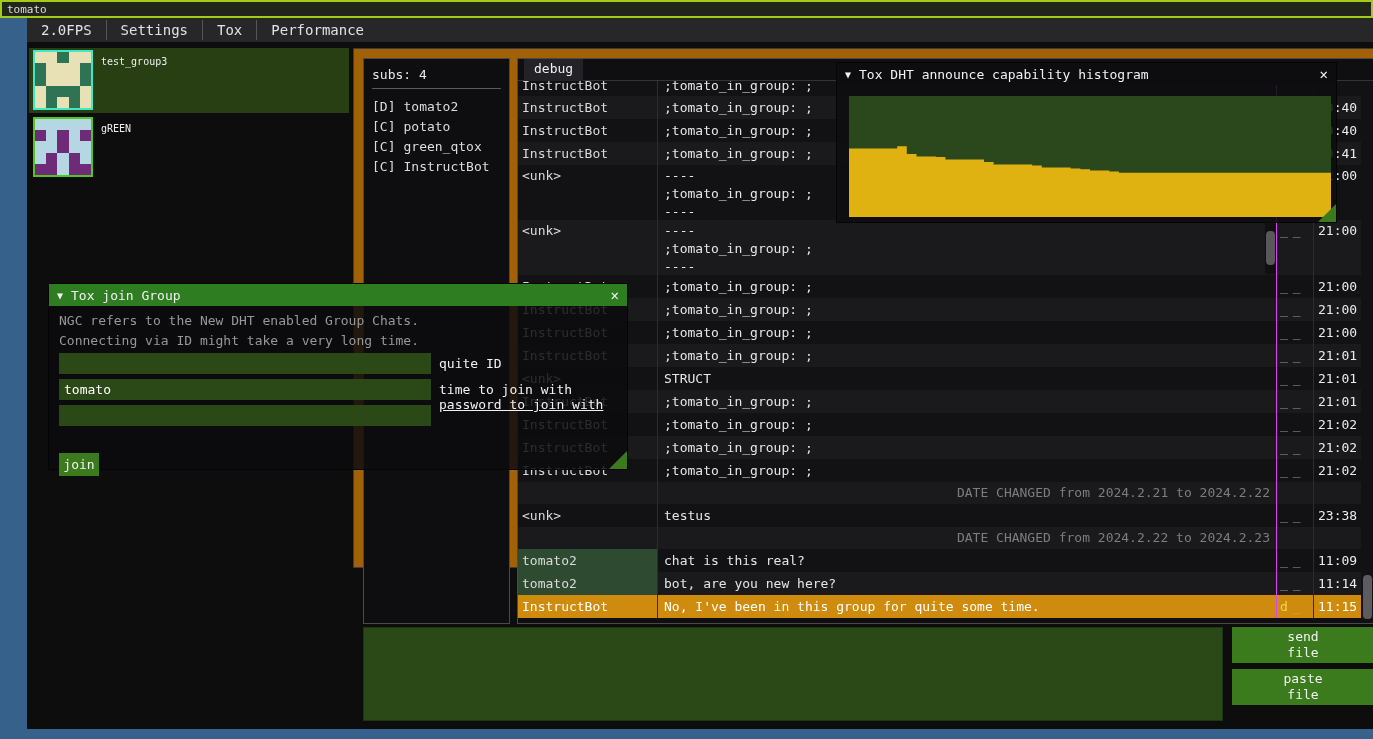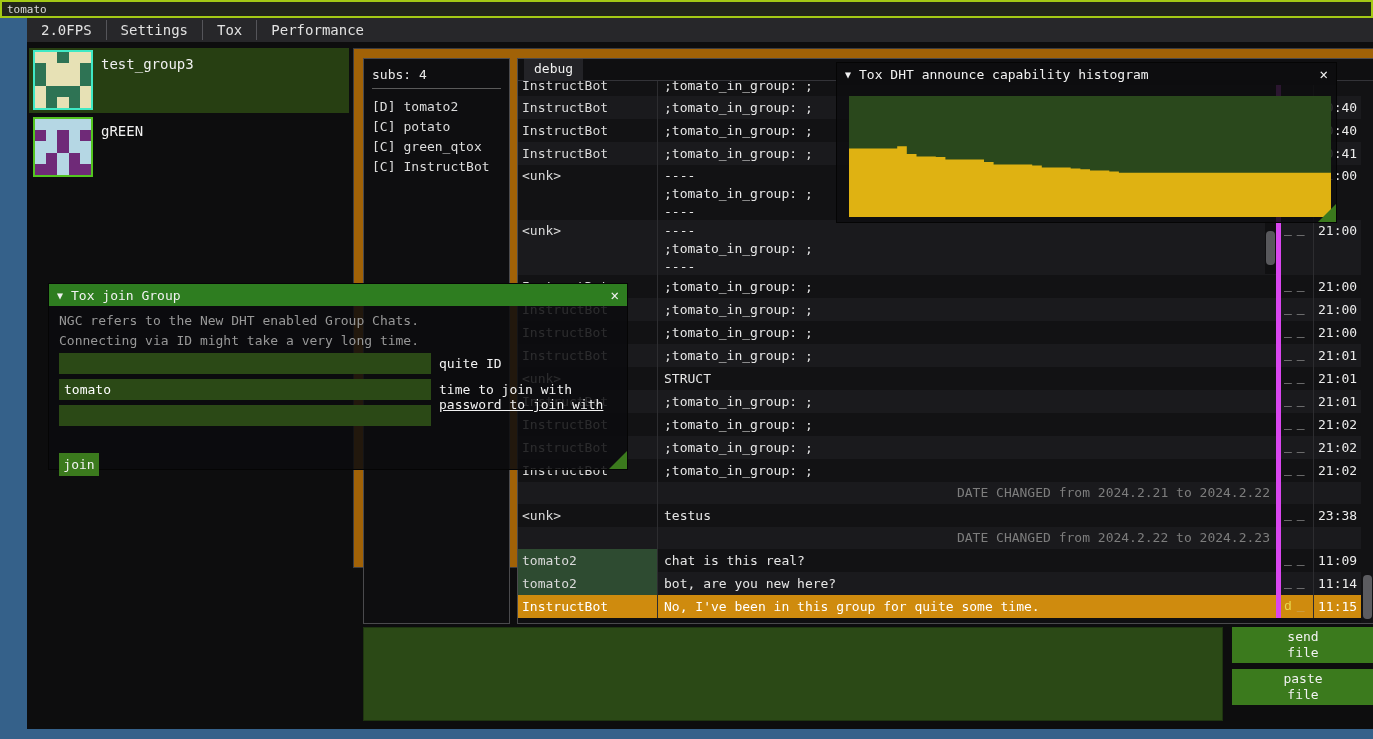--- a/index.html
+++ b/index.html
@@ -28,21 +28,21 @@
     background:#27272a; display:flex; align-items:stretch;
   }
   .menu-item { padding:0 14px; display:flex; align-items:center; font-size:14px; color:#e2e2e2; cursor:default; }
   .menu-sep { width:1px; background:#55555a; margin:2px 0; }
 
   
   .group-item { position:absolute; left:2px; width:320px; height:65px; }
   .group-item.selected { background:#273f12; }
   .g-avatar { position:absolute; left:4px; top:2px; width:60px; height:60px; display:grid;
     grid-template-columns:repeat(5,1fr); grid-template-rows:repeat(5,1fr); }
-  .g-label { position:absolute; left:72px; top:8px; font-size:14px; color:#efefef; }
+  .g-label { position:absolute; left:72px; top:8px; font-size:10px; color:#efefef; }
 
   
   .main-window { position:absolute; left:326px; top:30px; width:1026px; height:520px;
     border:1px solid #3c3c3f; background:#a16207; }
 
   
   .members { position:absolute; left:9px; top:9px; width:147px; height:566px;
     border:1px solid #4a4a4d; background:#0e0e10; padding:6px 8px; }
   .subs-title { color:#e8e8e8; margin:2px 0 6px 0; }
   .members .sep { height:1px; background:#5a5a5a; margin-bottom:8px; }
@@ -54,21 +54,21 @@
     border:1px solid #4a4a4d; background:#0f0f11; }
   .tabbar { position:absolute; left:0; top:0; right:0; height:22px; border-bottom:1px solid #333338; display:flex; }
   .tab { margin-left:6px; padding:2px 10px 0 10px; background:#232327; color:#f0f0f0; height:22px; }
   .rows { position:absolute; left:0; top:22px; bottom:0; width:845px; overflow:hidden; }
   .crow { display:grid; grid-template-columns:140px 1fr 37px 50px; width:100%; }
   .crow.dark  { background:#121214; }
   .crow.light { background:#1a1a1d; }
   .cell { overflow:hidden; white-space:nowrap; }
   .c-name { padding:0 4px; border-right:1px solid #2d2d30; color:#dadada; }
   .c-msg  { padding:0 6px; color:#e6e6e6; position:relative; }
-  .c-status { border-left:5px solid #d946ef; padding:0 3px; color:#9c9c9c;font-family:Liberation Mono, monospace; }
+  .c-status { border-left:1px solid #d946ef; padding:0 3px; color:#9c9c9c; }
   .c-status span { margin-right:5px; }
   .c-time { border-left:1px solid #2d2d30; padding:0 4px; color:#ececec; }
   .crow.h23 .cell { line-height:23px; height:23px; }
   .crow.h22 .cell { line-height:22px; height:22px; }
   .crow.h15 .cell { line-height:23px; height:15px; } .crow.h15 .cell{ margin-top:-7px; height:22px; }
   .crow.h55 .cell { height:55px; line-height:18px; padding-top:2px; }
   .crow.h55 .c-msg { white-space:pre-line; }
   .crow.system .c-msg { color:#7d7d7d;text-align:right; }
   .crow.highlight, .crow.highlight .cell { background:#cf8b0e; color:#ffffff; }
   .crow.highlight .c-msg, .crow.highlight .c-name, .crow.highlight .c-time { color:#ffffff; }

